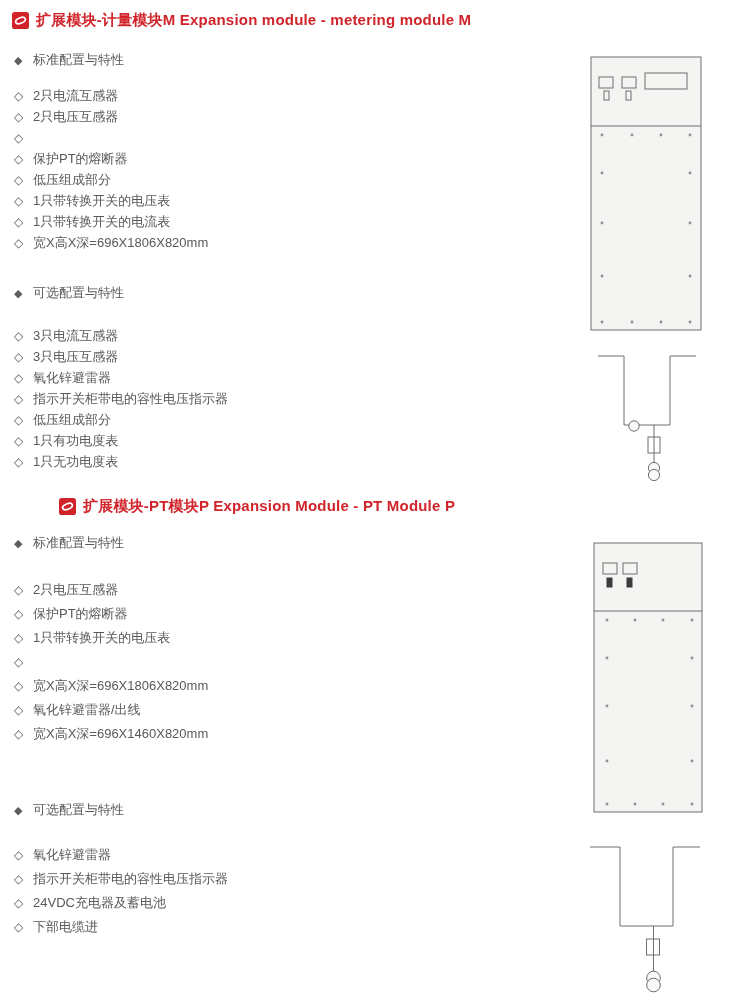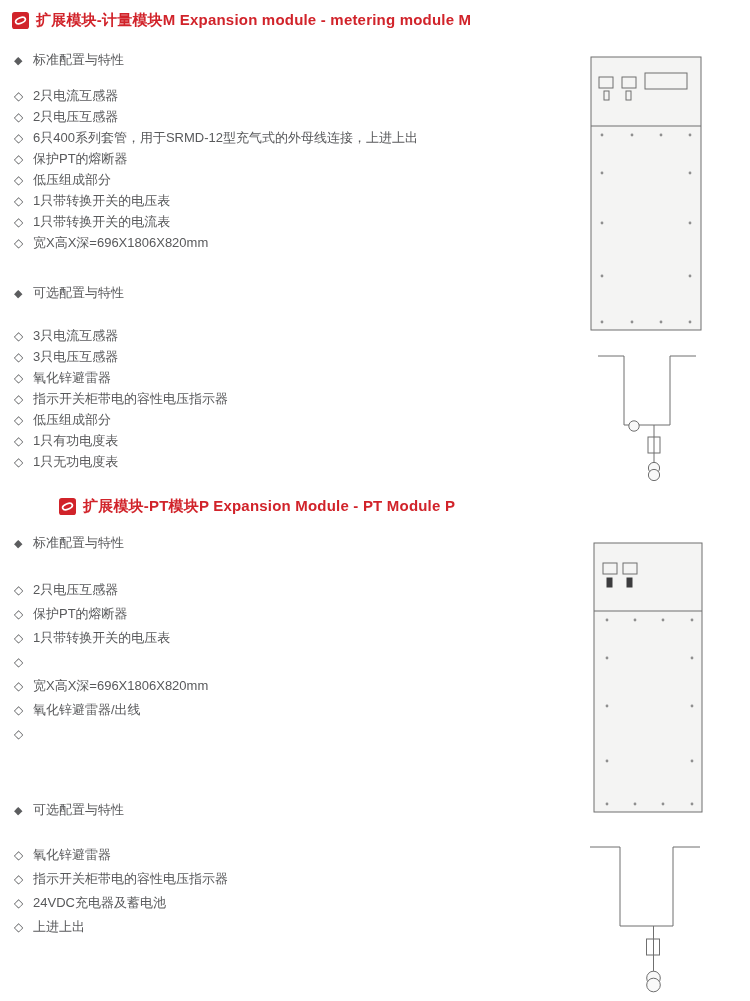--- a/index.html
+++ b/index.html
@@ -48,21 +48,20 @@
     <div class="it">
         <span class="mk">◇</span>
         <span>2只电流互感器</span>
       </div>
     <div class="it">
         <span class="mk">◇</span>
         <span>2只电压互感器</span>
       </div>
     <div class="it">
         <span class="mk">◇</span>
-        <span>6只400系列套管，用于SRMD-12型充气式的外母线连接，上进上出</span>
       </div>
     <div class="it">
         <span class="mk">◇</span>
         <span>保护PT的熔断器</span>
       </div>
     <div class="it">
         <span class="mk">◇</span>
         <span>低压组成部分</span>
       </div>
     <div class="it">
@@ -180,20 +179,21 @@
     <div class="it">
         <span class="mk">◇</span>
         <span>宽X高X深=696X1806X820mm</span>
       </div>
     <div class="it">
         <span class="mk">◇</span>
         <span>氧化锌避雷器/出线</span>
       </div>
     <div class="it">
         <span class="mk">◇</span>
+        <span>宽X高X深=696X1460X820mm</span>
       </div>
   </div>
 
   <div class="sub" style="top:802px;">
     <span class="mk">◆</span>
     <span>可选配置与特性</span>
   </div>
 
   <div class="list l24" style="top:843px;">
     <div class="it">
@@ -203,21 +203,21 @@
     <div class="it">
         <span class="mk">◇</span>
         <span>指示开关柜带电的容性电压指示器</span>
       </div>
     <div class="it">
         <span class="mk">◇</span>
         <span>24VDC充电器及蓄电池</span>
       </div>
     <div class="it">
         <span class="mk">◇</span>
-        <span>上进上出</span>
+        <span>下部电缆进</span>
       </div>
   </div>
 
   <svg class="dg" style="left:585px;top:538px;" width="125" height="280" viewBox="0 0 125 280">
     <rect class="cab" x="9" y="5" width="108" height="269"></rect>
     <line x1="9" y1="73" x2="117" y2="73"></line>
     <rect x="18" y="25" width="14" height="11"></rect>
     <rect x="38" y="25" width="14" height="11"></rect>
     <rect class="dark" x="22" y="40" width="5" height="9"></rect>
     <rect class="dark" x="42" y="40" width="5" height="9"></rect>

